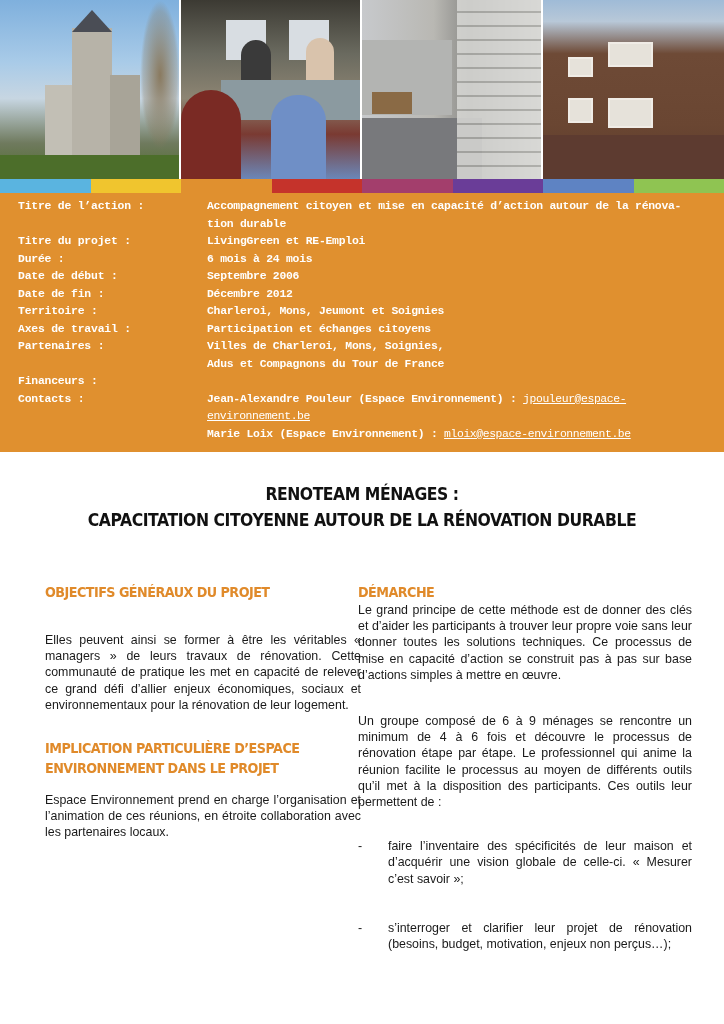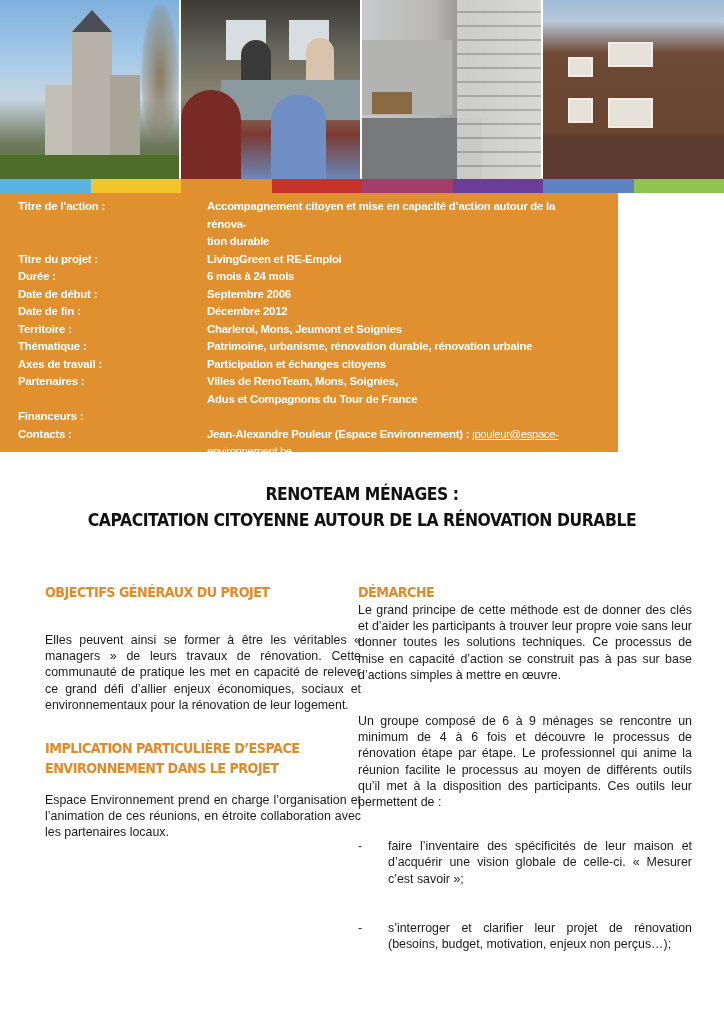--- a/index.html
+++ b/index.html
@@ -38,21 +38,21 @@
     .p4 .wb { left: 25px; top: 57px; width: 25px; height: 20px; }
     .p4 .wc { left: 65px; top: 98px; width: 45px; height: 30px; }
     .p4 .wd { left: 25px; top: 98px; width: 25px; height: 25px; }
     .p4 .wall { left: 0; top: 135px; width: 181px; height: 44px; background: #5d3b30; }
 
     
     .band { position: absolute; left: 0; top: 179px; width: 724px; height: 14px; display: flex; }
     .band div { flex: 1; height: 14px; }
 
     
-    .info { position: absolute; left: 0; top: 193px; width: 618px; height: 259px; background: #e0902f; color: #ffffff; font-family: Liberation Sans, sans-serif; font-weight: bold; font-size: 11.4px; line-height: 17.5px; padding: 5px 0 0 0; }
+    .info { position: absolute; left: 0; top: 193px; width: 724px; height: 259px; background: #e0902f; color: #ffffff; font-family: Liberation Mono, monospace; font-weight: bold; font-size: 11.4px; line-height: 17.5px; padding: 5px 0 0 0; }
     .info-row { display: flex; }
     .info-label { width: 207px; padding-left: 18px; flex: 0 0 auto; letter-spacing: -0.2px; }
     .info-value { flex: 1; padding-right: 26px; letter-spacing: -0.25px; }
     .info-value .line { display: block; }
     .contact-line { display: block; }
     .email { font-weight: normal; text-decoration: underline; letter-spacing: -0.4px; }
 
     
     .main-title { position: absolute; left: 0; top: 481px; width: 724px; text-align: center; font-family: "DejaVu Sans", sans-serif; font-weight: bold; font-size: 17px; line-height: 26px; color: #111; letter-spacing: -0.5px; transform: scaleX(0.92); transform-origin: center top; }
 
@@ -146,35 +146,29 @@
           <span class="line">Décembre 2012</span>
         </div>
       </div>
       <div class="info-row">
         <div class="info-label">Territoire :</div>
         <div class="info-value">
           <span class="line">Charleroi, Mons, Jeumont et Soignies</span>
         </div>
       </div>
       <div class="info-row">
-        <div class="info-label">Thématique :</div>
-        <div class="info-value">
-          <span class="line">Patrimoine, urbanisme, rénovation durable, rénovation urbaine</span>
-        </div>
-      </div>
-      <div class="info-row">
         <div class="info-label">Axes de travail :</div>
         <div class="info-value">
           <span class="line">Participation et échanges citoyens</span>
         </div>
       </div>
       <div class="info-row">
         <div class="info-label">Partenaires :</div>
         <div class="info-value">
-          <span class="line">Villes de RenoTeam, Mons, Soignies,</span>
+          <span class="line">Villes de Charleroi, Mons, Soignies,</span>
           <span class="line">Adus et Compagnons du Tour de France</span>
         </div>
       </div>
       <div class="info-row">
         <div class="info-label">Financeurs :</div>
       </div>
     </div>
   <div class="info-row">
     <div class="info-label">Contacts :</div>
     <div class="info-value">

